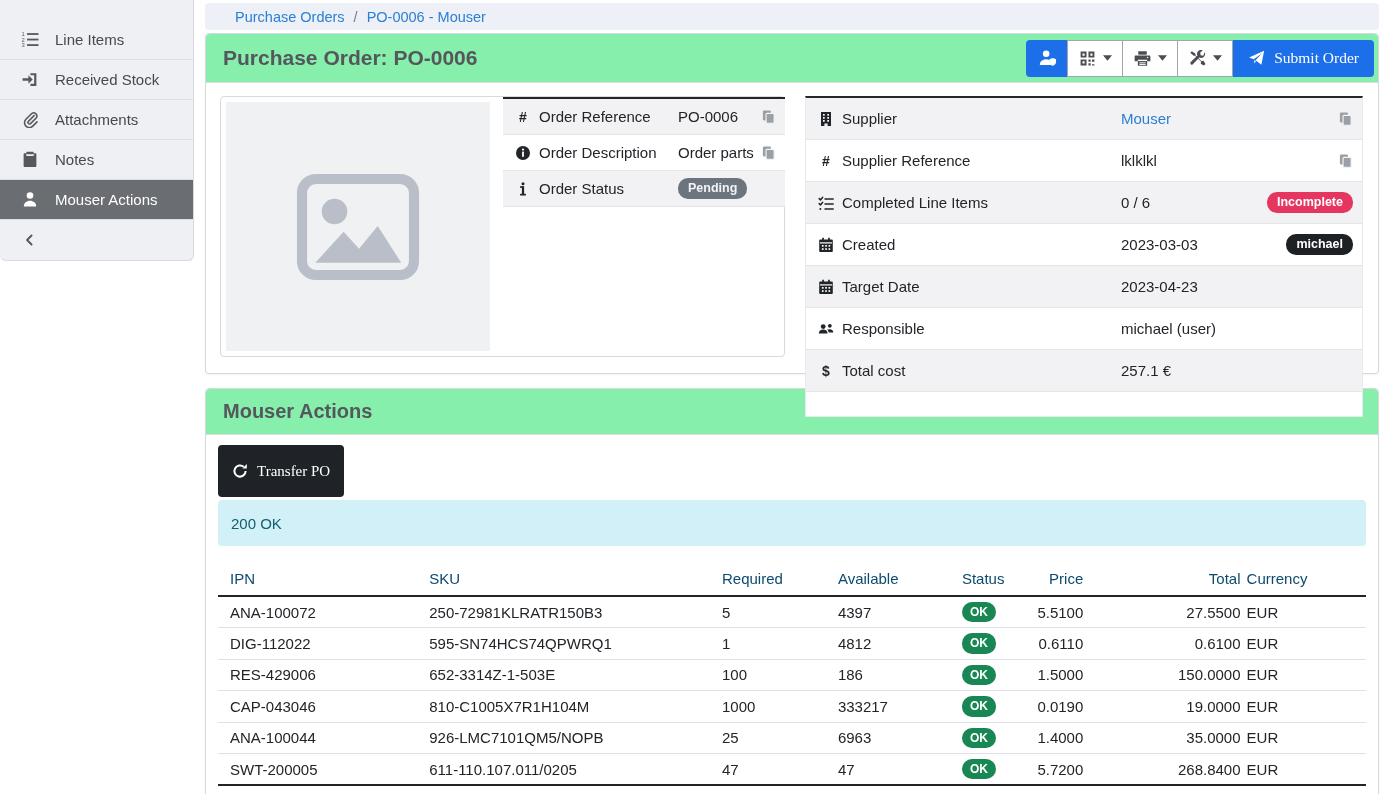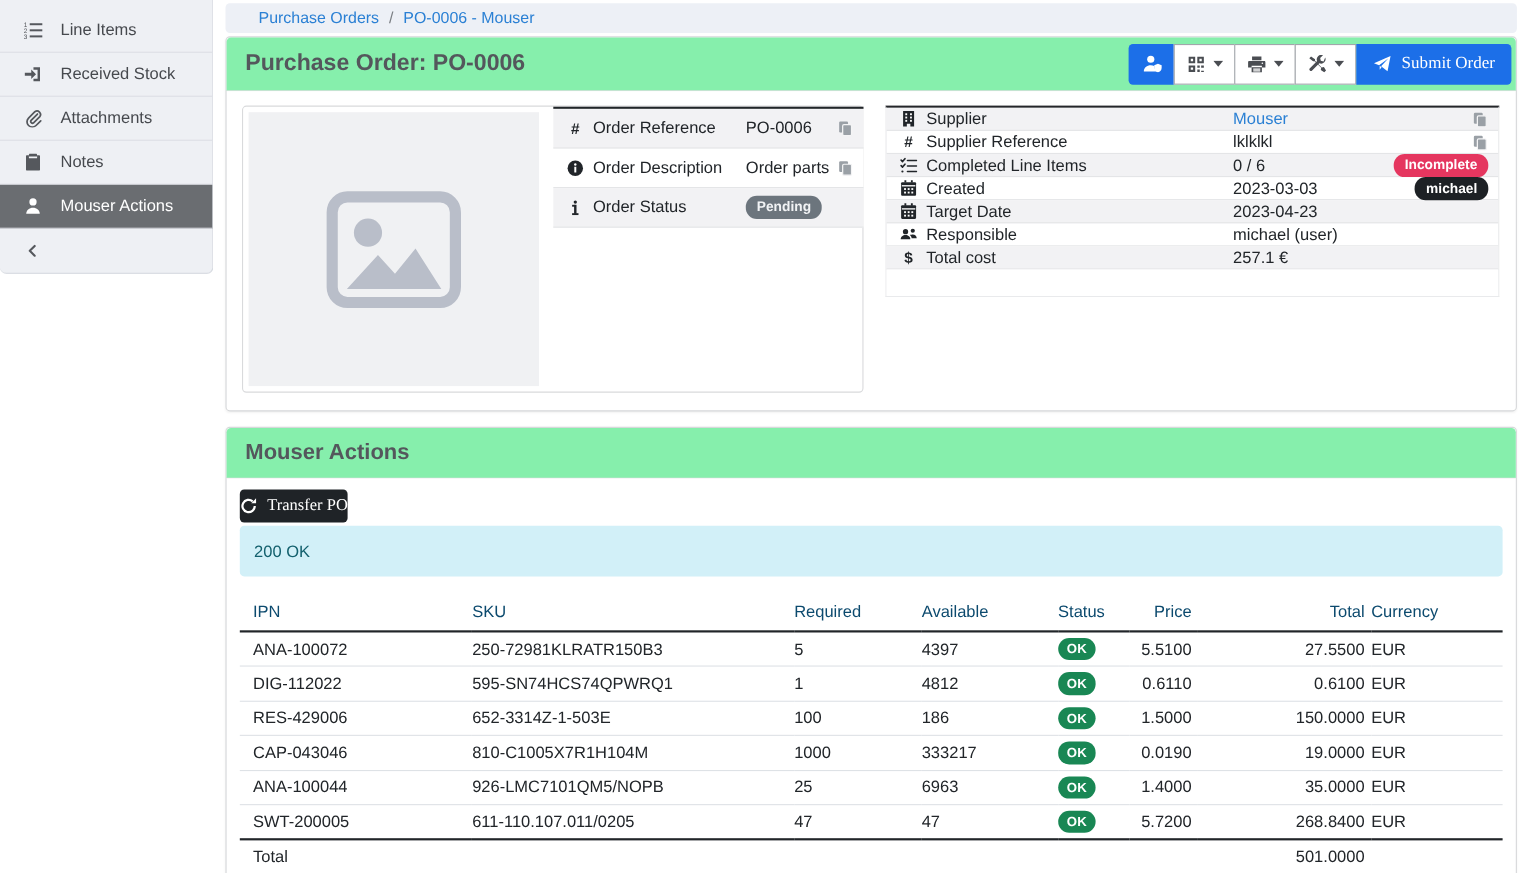--- a/index.html
+++ b/index.html
@@ -3,21 +3,21 @@
 <meta charset="utf-8">
 <style>
   *{margin:0;padding:0;box-sizing:border-box}
   html,body{width:1383px;height:794px;overflow:hidden;background:#fff;
     font-family:"Liberation Sans",sans-serif;font-size:15px;color:#212529}
   a{text-decoration:none}
   svg{display:block;width:100%;height:100%}
 
   
   .sidebar{position:absolute;left:0;top:0;width:194px;background:#eef0f4;
-    border:1px solid #d7dbe1;border-top:none;border-left:none;border-radius:0 0 6px 6px;padding-top:8px}
+    border:1px solid #d7dbe1;border-top:none;border-left:none;border-radius:0 0 6px 6px;padding-top:20px}
   .side-item{height:40px;display:flex;align-items:center;gap:16px;padding-left:21px;
     border-bottom:1px solid #dcdfe5;color:#46494e;cursor:pointer}
   .side-item .sicon{width:18px;height:17px;color:#55585d;flex:0 0 auto}
   .side-item.active{background:#6a6d71;color:#fff}
   .side-item.active .sicon{color:#fff}
   .side-collapse{height:40px;display:flex;align-items:center;padding-left:23px;border-bottom:none;cursor:pointer}
   .side-collapse .sicon{width:13px;height:14px;color:#55585d}
 
   
   .main{position:absolute;left:205px;top:0;width:1174px}
@@ -56,39 +56,39 @@
   .img-ph .iicon{width:128px;height:112px}
 
   .dtable{background:#fff}
   .drow{display:flex;align-items:center;border-bottom:1px solid #e4e5e7}
   .drow.stripe{background:#f2f2f4}
   .dt-left{position:absolute;left:282px;top:0;width:282px;border-top:2px solid #212529}
   .dt-left .drow{height:36px;padding:0 9px 0 12px}
   .dt-left .dlabel{width:139px}
   .dt-right{position:absolute;left:599px;top:13px;width:558px;border-top:2px solid #24262a;
     border-left:1px solid #e9eaec;border-right:1px solid #e9eaec;border-bottom:1px solid #e9eaec}
-  .dt-right .drow{height:21px;padding:0 9px 0 12px}
+  .dt-right .drow{height:42px;padding:0 9px 0 12px}
   .dt-right .dlabel{width:279px}
   .drow.rempty{height:24px;border-bottom:none;background:#fff}
   .dicon{width:16px;height:16px;margin-right:8px;color:#212529;flex:0 0 auto;display:inline-flex}
   .dvalue{flex:1}
   .dvalue.link{color:var(--link,#2b80d4);cursor:pointer}
   .dright{display:flex;align-items:flex-end;gap:6px}
   .copy{width:15px;height:15px;color:#9aa0a6;cursor:pointer;flex:0 0 auto}
 
   .badge{display:inline-block;border-radius:10px;font-size:12.5px;font-weight:700;
     padding:3px 10px;line-height:1.2;color:#fff}
   .badge.gray{background:var(--pending,#6c757d);color:#f1f3f5}
   .badge.red{background:var(--red,#e5365f)}
   .badge.dark{background:var(--darkbadge,#1d2125)}
   .badge.ok{background:var(--ok,#198754);font-size:12px;padding:3px 8px}
 
   
   .p2-body{padding:10px 12px 0}
-  .btn-dark{height:30px;background:#1f2327;color:#fff;border-radius:4px;padding:0 0;gap:9px;font-size:15px}
+  .btn-dark{height:52px;background:#1f2327;color:#fff;border-radius:4px;padding:0 14px;gap:9px;font-size:15px}
   .btn-dark .bicon{width:16px;height:16px}
   .alert{margin-top:3px;height:46px;background:var(--alertbg,#d2f0f8);color:var(--alertfg,#14616e);
     border-radius:4px;display:flex;align-items:center;padding-left:13px}
 
   table.ltable{width:100%;border-collapse:collapse;margin-top:19px}
   .ltable th{font-weight:400;text-align:left;padding:5px 6px 8px 0;border-bottom:2px solid #212529;color:#0c4a6e}
   .ltable td{padding:5px 6px 5px 0;border-bottom:1px solid #dee2e6}
   .ltable tbody tr:last-child td{border-bottom:none}
   .ltable th.r,.ltable td.r{text-align:right}
   .ltable .c-first{padding-left:12px}

